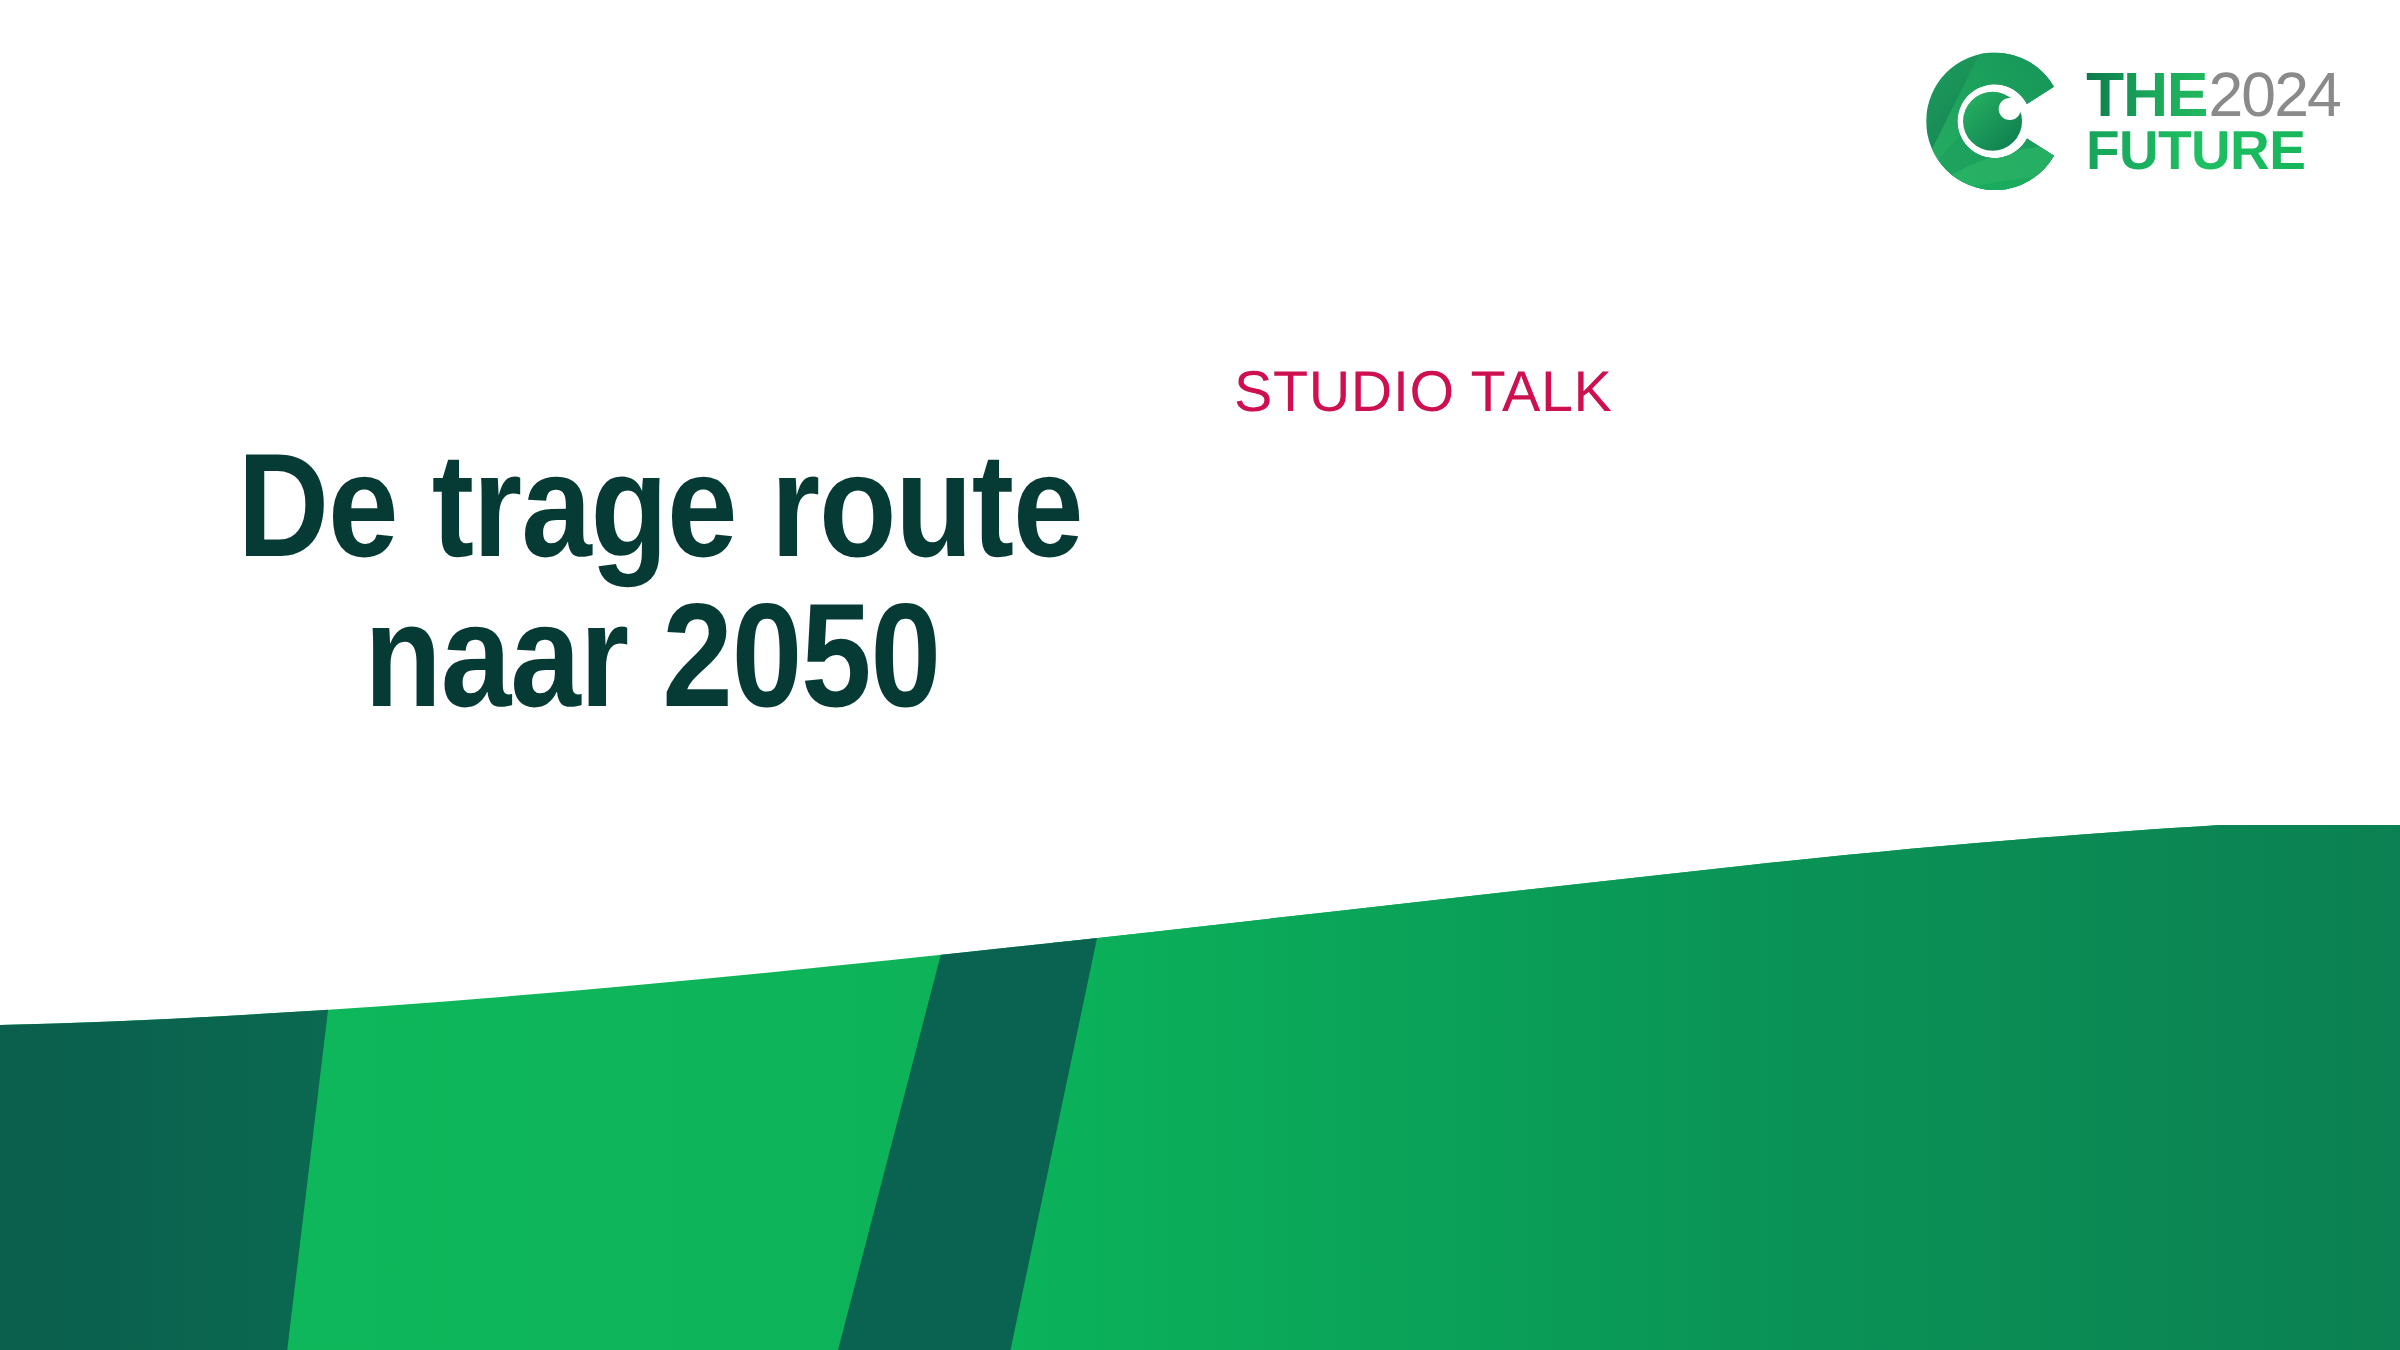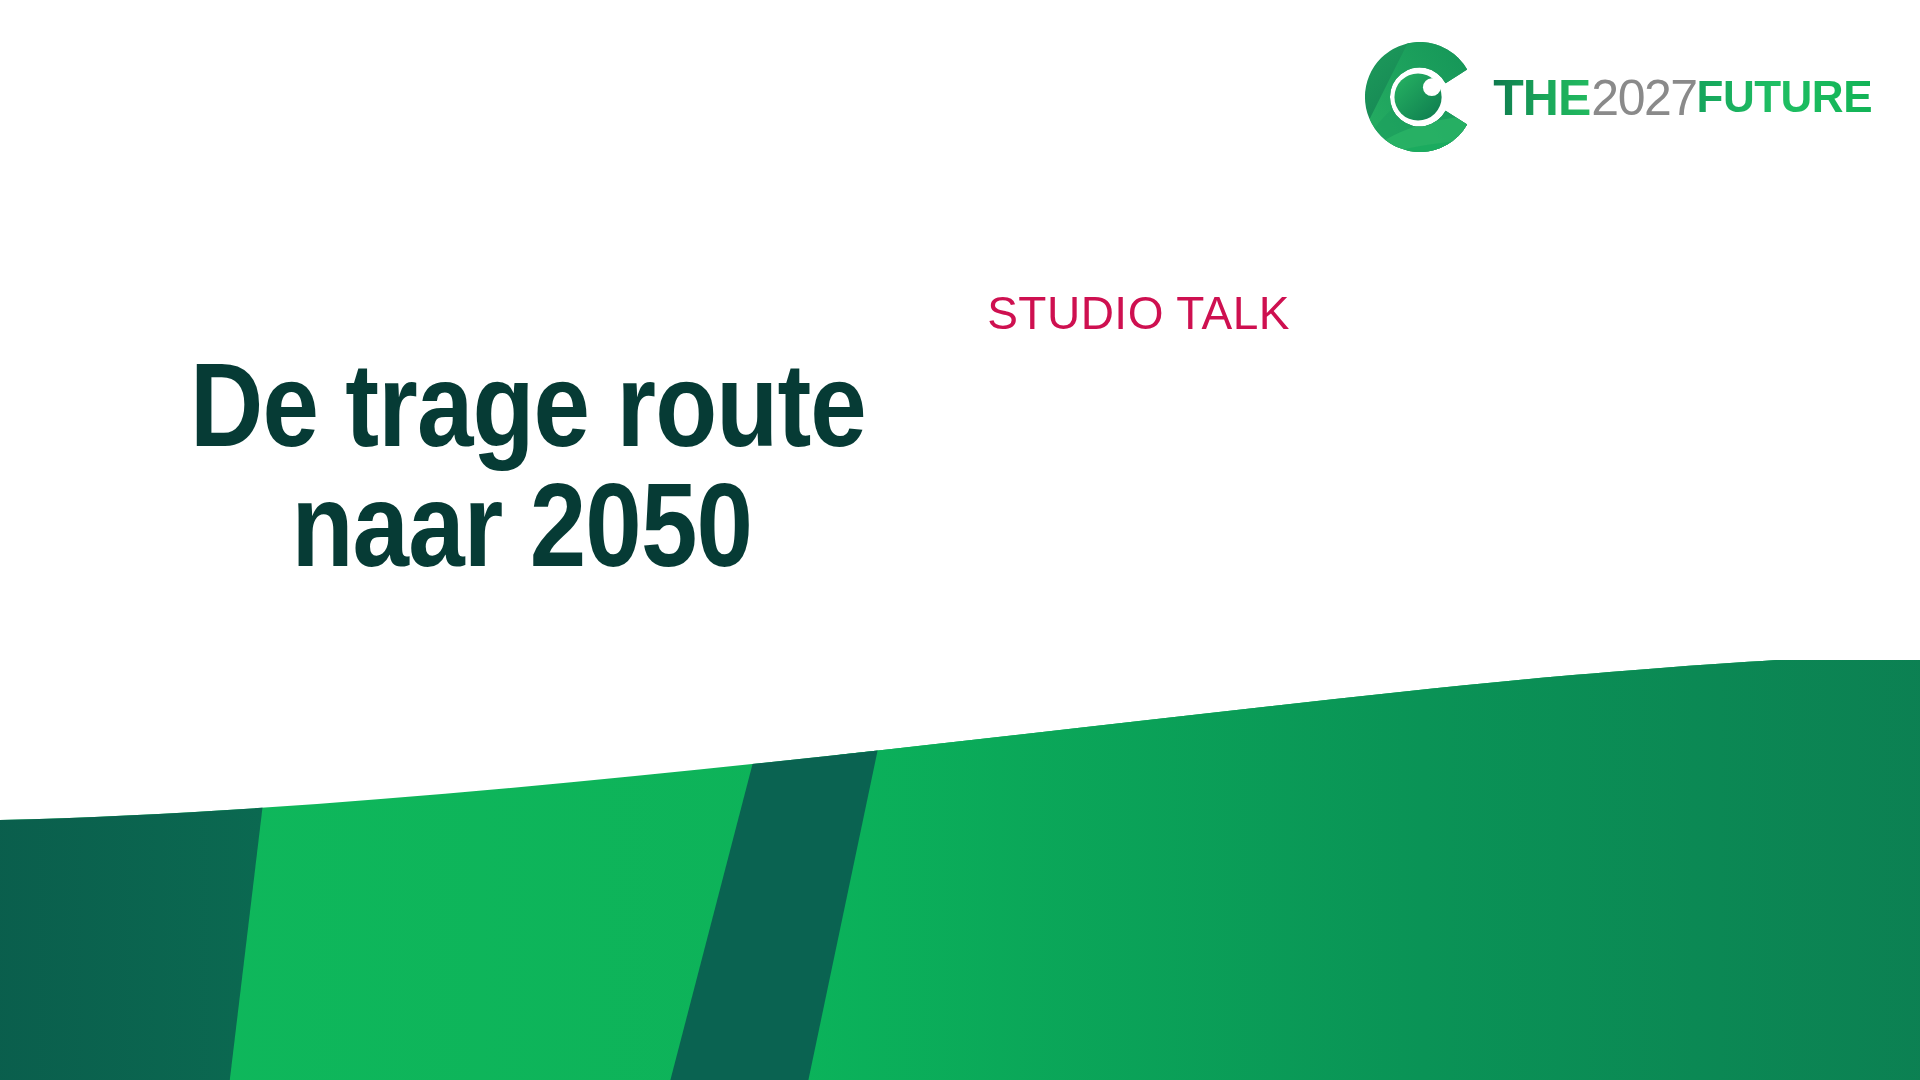--- a/index.html
+++ b/index.html
@@ -49,21 +49,21 @@
   }
   .logo-mark {
     width: 118px;
     height: 118px;
     flex: 0 0 auto;
   }
   .logo-mark svg { display: block; width: 118px; height: 118px; }
 
   .logo-text {
     display: flex;
-    flex-direction: row;
+    flex-direction: column;
     justify-content: flex-end;
     margin-top: 2px;
   }
   .logo-line1 {
     display: flex;
     align-items: flex-end;
     line-height: 0.92;
   }
   .logo-the {
     font-family: "Liberation Sans", sans-serif;
@@ -203,21 +203,21 @@
 
         <circle cx="58" cy="60" r="24" fill="url(#pupilG)"></circle>
 
         <circle cx="72" cy="50" r="9" fill="#ffffff"></circle>
       </svg>
     </span>
 
     <span class="logo-text">
       <span class="logo-line1">
         <span class="logo-the">THE</span>
-        <span class="logo-year">2027</span>
+        <span class="logo-year">2024</span>
       </span>
       <span class="logo-future">FUTURE</span>
     </span>
   </div>
 
   <div class="text-block">
     <div class="eyebrow">STUDIO TALK</div>
     <h1 class="headline">
       <span class="headline-line">De trage route</span>
       <span class="headline-line indent">naar 2050</span>

